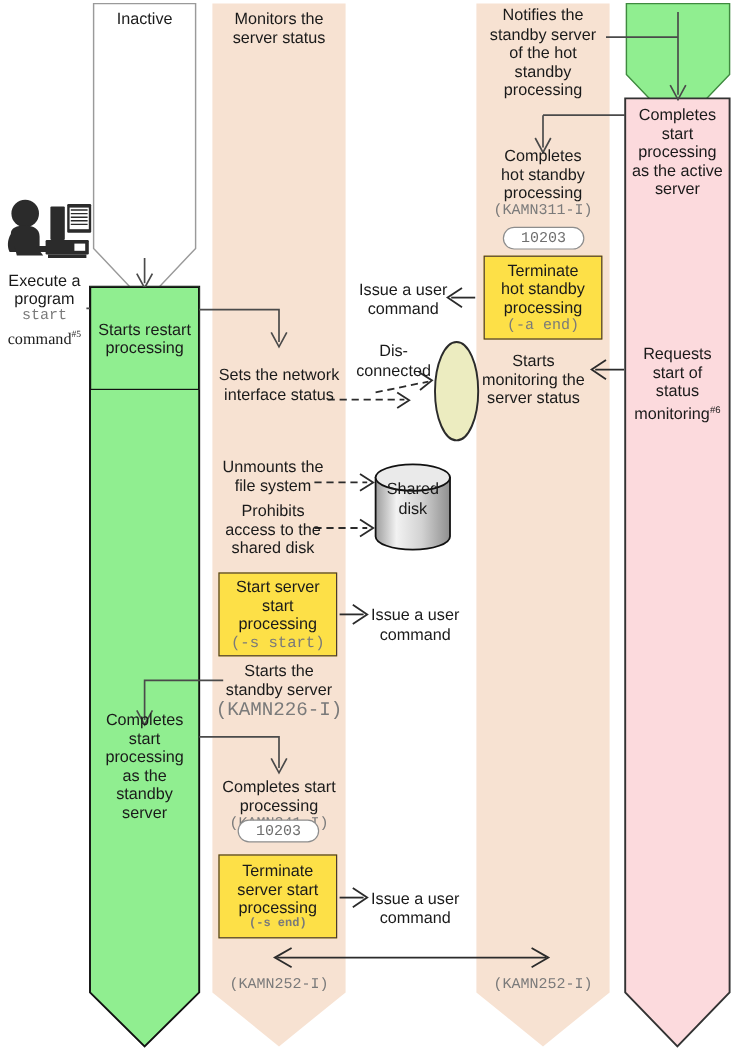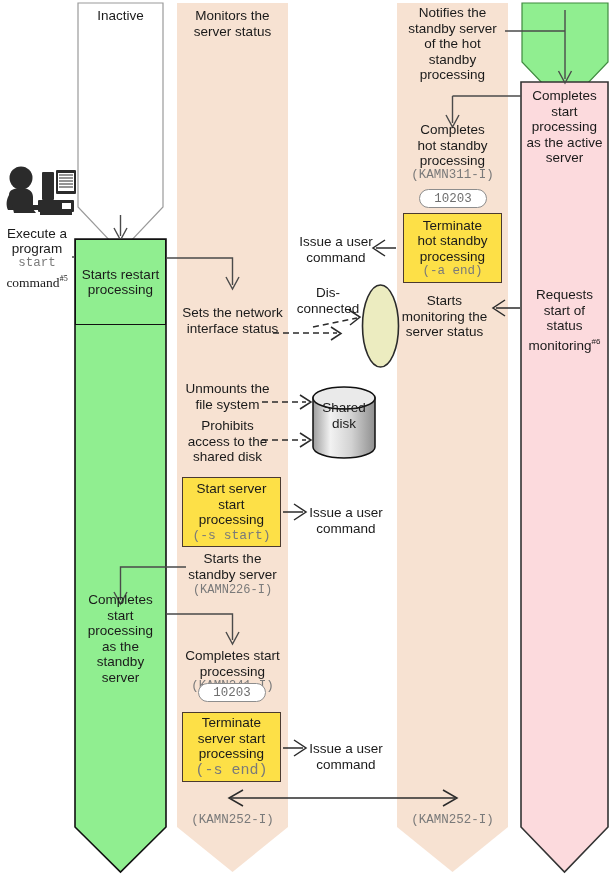--- a/index.html
+++ b/index.html
@@ -200,33 +200,33 @@
     <span class="lbl">start</span>
     <span class="lbl">processing</span>
     <span class="mono" style="font-size:13px;">(-s start)</span>
   </div>
 
   <div class="txt lbl ctr" style="left:300px; top:505px; width:92px; white-space:pre-line;">Issue a user
 command</div>
 
   <div class="txt lbl ctr" style="left:172px; top:551px; width:121px; white-space:pre-line;">Starts the
 standby server</div>
-  <div class="txt ctr mono" style="left:172px; top:583px; width:121px; font-size:12px;">(KAMN226-I)</div>
+  <div class="txt ctr mono" style="left:172px; top:583px; width:121px; font-size:16px;">(KAMN226-I)</div>
 
   <div class="txt lbl ctr" style="left:170px; top:648px; width:125px; white-space:pre-line;">Completes start
 processing</div>
   <div class="txt ctr mono" style="left:170px; top:679px; width:125px; font-size:12.5px;">(KAMN241-I)</div>
 
   <div class="badge" style="left:198px; top:683px; width:68px; height:19px;">10203</div>
 
   <div class="proc-box" style="left:182px; top:712px; width:99px; height:70px; flex-direction:column;">
     <span class="lbl">Terminate</span>
     <span class="lbl">server start</span>
     <span class="lbl">processing</span>
-    <span class="mono" style="font-size:15px;">(-s end)</span>
+    <span class="mono" style="font-size:10px;font-weight:bold;">(-s end)</span>
   </div>
 
   <div class="txt lbl ctr" style="left:300px; top:741px; width:92px; white-space:pre-line;">Issue a user
 command</div>
 
   <div class="txt ctr mono" style="left:177px; top:813px; width:111px; font-size:12.5px;">(KAMN252-I)</div>
 
   <div class="txt lbl ctr" style="left:397px; top:122px; width:111px; white-space:pre-line;">Completes
 hot standby
 processing</div>

